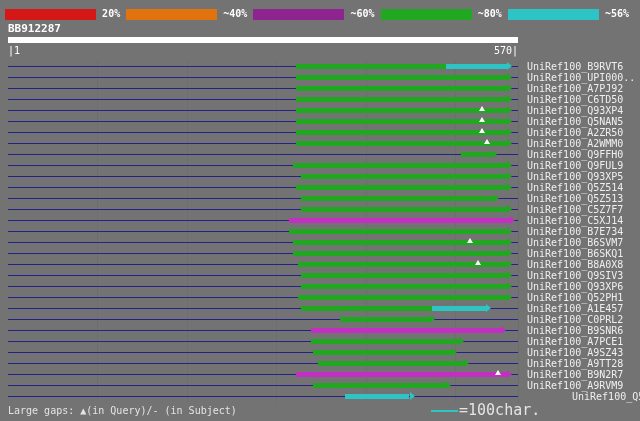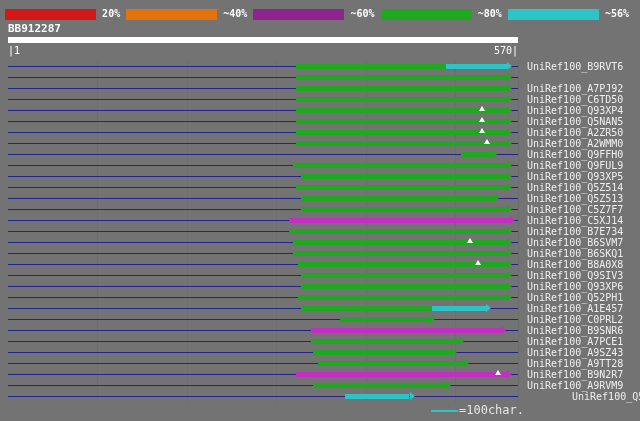--- a/index.html
+++ b/index.html
@@ -18,21 +18,21 @@
   
   .plot{position:absolute;left:0;top:61px;width:640px;height:341px;text-decoration:underline;}
   .gridline{position:absolute;top:0;height:341px;width:1px;background:#6e6e6e;}
   .rowline{position:absolute;left:8px;width:510px;height:1px;background:#222288;}
   .bar{position:absolute;height:5px;}
   .arrow{position:absolute;width:0;height:0;border-top:4px solid transparent;border-bottom:4px solid transparent;border-left:5px solid #fff;}
   .gapmark{position:absolute;width:0;height:0;border-left:3px solid transparent;border-right:3px solid transparent;border-bottom:5px solid #fff;}
   .hitlabel{position:absolute;left:527px;height:11px;line-height:11px;font-size:10px;color:#efefef;white-space:nowrap;}
   
   .footnote{position:absolute;left:8px;top:404px;color:#e4e4e4;font-size:10px;line-height:13px;}
-  .scalenote{position:absolute;left:431px;top:404px;display:flex;align-items:center;color:#e4e4e4;font-size:12px;line-height:13px;}
+  .scalenote{position:absolute;left:431px;top:404px;display:flex;align-items:center;color:#e4e4e4;font-size:15px;line-height:13px;}
   .scalenote .cyanline{width:27px;height:2px;margin-right:1px;}
 </style>
 </head>
 <body>
 
 <div id="screen">
   <div class="scalebar">
       <div class="seg" style="background: rgb(212, 23, 23);"></div>
       <span class="lbl">20%</span>
       <div class="seg" style="background: rgb(224, 115, 14);"></div>
@@ -60,20 +60,21 @@
       <div class="gridline" style="left: 455px;"></div>
       <div class="gridline" style="left: 518px;"></div>
       <div class="rowline" style="top: 5px;"></div>
       <div class="bar" style="left: 296px; width: 150px; top: 3px; background: rgb(33, 168, 33);"></div>
       <div class="bar" style="left: 446px; width: 61px; top: 3px; background: rgb(44, 196, 196);"></div>
       <div class="arrow" style="left: 507px; top: 1px; border-left-color: rgb(44, 196, 196);"></div>
       <div class="hitlabel" style="top: 0px;">UniRef100_B9RVT6</div>
       <div class="rowline" style="top: 16px;"></div>
       <div class="bar" style="left: 296px; width: 211px; top: 14px; background: rgb(33, 168, 33);"></div>
       <div class="arrow" style="left: 507px; top: 12px; border-left-color: rgb(33, 168, 33);"></div>
+      <div class="hitlabel" style="top: 11px;">UniRef100_UPI000..</div>
       <div class="rowline" style="top: 27px;"></div>
       <div class="bar" style="left: 296px; width: 211px; top: 25px; background: rgb(33, 168, 33);"></div>
       <div class="arrow" style="left: 507px; top: 23px; border-left-color: rgb(33, 168, 33);"></div>
       <div class="hitlabel" style="top: 22px;">UniRef100_A7PJ92</div>
       <div class="rowline" style="top: 38px;"></div>
       <div class="bar" style="left: 296px; width: 211px; top: 36px; background: rgb(33, 168, 33);"></div>
       <div class="arrow" style="left: 507px; top: 34px; border-left-color: rgb(33, 168, 33);"></div>
       <div class="hitlabel" style="top: 33px;">UniRef100_C6TD50</div>
       <div class="rowline" style="top: 49px;"></div>
       <div class="bar" style="left: 296px; width: 211px; top: 47px; background: rgb(33, 168, 33);"></div>
@@ -186,17 +187,18 @@
       <div class="rowline" style="top: 324px;"></div>
       <div class="bar" style="left: 313px; width: 133px; top: 322px; background: rgb(33, 168, 33);"></div>
       <div class="arrow" style="left: 446px; top: 320px; border-left-color: rgb(33, 168, 33);"></div>
       <div class="hitlabel" style="top: 319px; text-align: right;">UniRef100_A9RVM9</div>
       <div class="rowline" style="top: 335px;"></div>
       <div class="bar" style="left: 345px; width: 64px; top: 333px; background: rgb(44, 196, 196);"></div>
       <div class="arrow" style="left: 410px; top: 331px; border-left-color: rgb(44, 196, 196);"></div>
       <div class="hitlabel" style="top: 330px; padding-left: 45px;">UniRef100_Q5YJS3</div>
     </div>
 
+  <div class="footnote">Large gaps: ▲(in Query)/- (in Subject)</div>
   <div class="scalenote">
     <span class="cyanline" style="background: rgb(44, 196, 196);"></span>
     <span>=100char.</span>
   </div>
 </div>
 
 </body></html>

